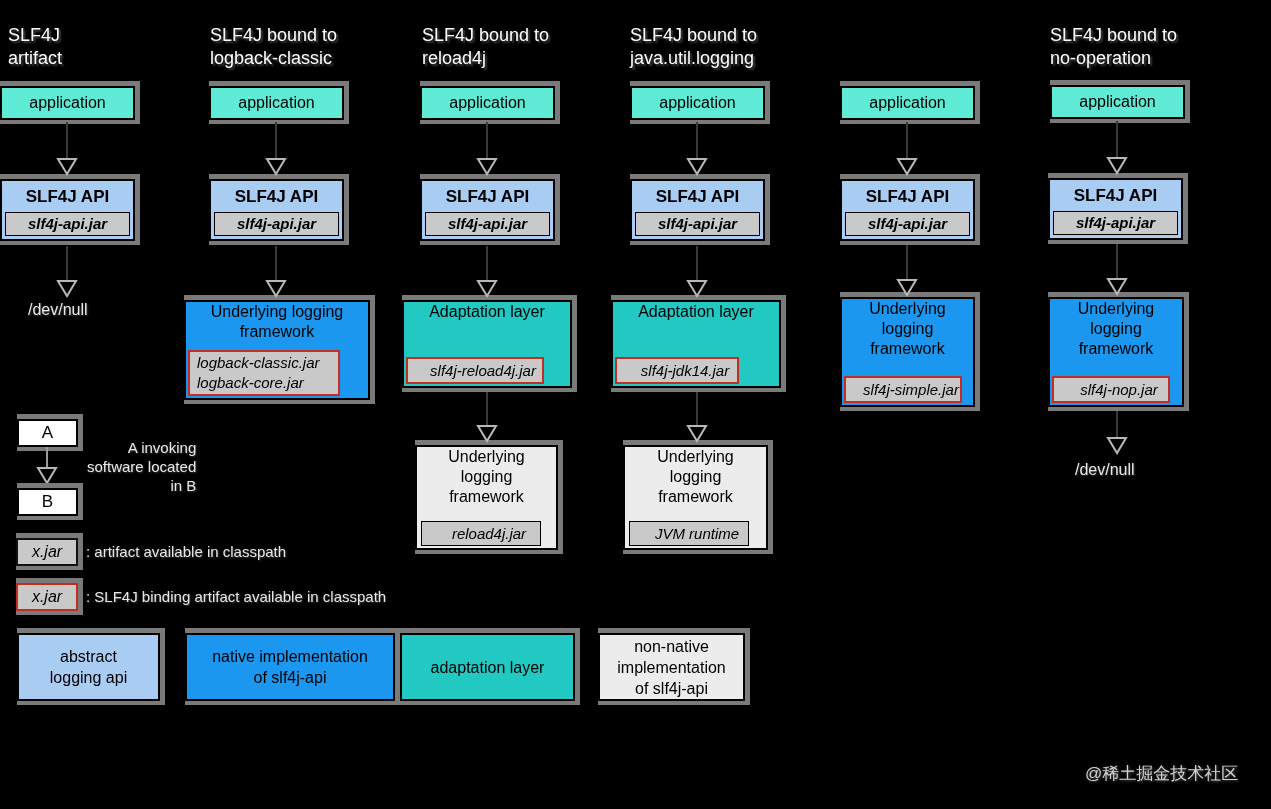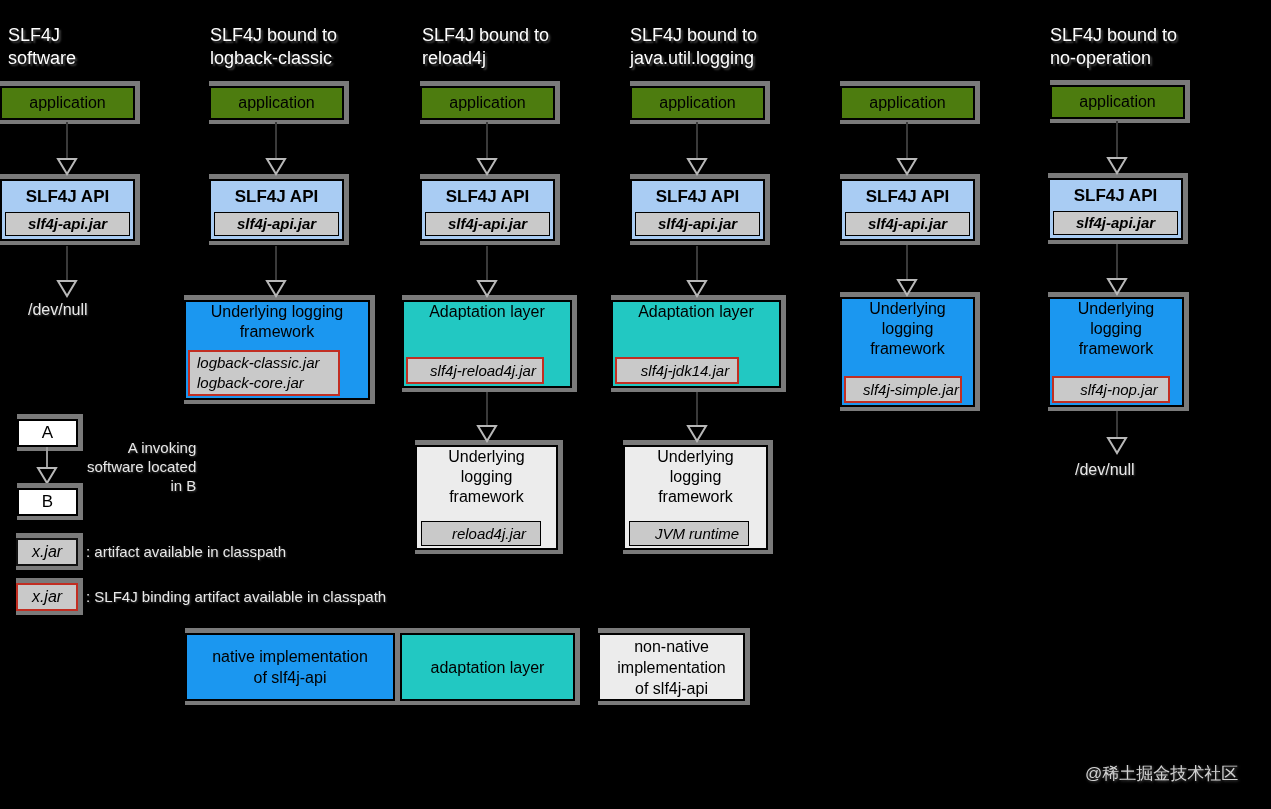--- a/index.html
+++ b/index.html
@@ -8,21 +8,21 @@
     position:relative; width:1271px; height:809px; background:#000;
     font-family:"Liberation Sans", sans-serif; overflow:hidden;
   }
   .abs { position:absolute; }
   
   .shadow { position:absolute; background:#7a7a7a; padding:5px 5px 4px 0; }
   .box {
     border:2px solid #000; color:#000; font-size:16px;
     display:flex; flex-direction:column; align-items:center; text-align:center;
   }
-  .app  { background:#4d7c0f; justify-content:center; }
+  .app  { background:#5eead4; justify-content:center; }
   .api  { background:#a9ccf3;font-weight:bold; }
   .api .lbl { flex:1; display:flex; align-items:center; font-size:17px; }
   .blue { background:#1b97f0; }
   .teal { background:#22c8c2; }
   .whitebox { background:#ececec; }
   .plainwhite { background:#ffffff; justify-content:center; font-size:17px; }
   .box .toplbl { line-height:20px; }
   .narrow { max-width:102px; }
   .mid { max-width:165px; }
   .jar {
@@ -55,21 +55,21 @@
     text-shadow:1px 1px 3px rgba(150,150,150,.6); white-space:nowrap;
   }
 </style>
 </head>
 <body>
 
 <div class="stage">
 
   <div class="abs colhead" style="left:8px; top:24px">
     <span>SLF4J</span>
-    <span>software</span>
+    <span>artifact</span>
   </div>
   <div class="shadow" style="left:0px; top:81px">
     <div class="box app" style="width:135px; height:34px">application</div>
   </div>
   <div class="shadow" style="left:0px; top:174px">
     <div class="box api" style="width:135px; height:62px">
       <div class="lbl">SLF4J API</div>
       <div class="jar">slf4j-api.jar</div>
     </div>
   </div>
@@ -272,20 +272,26 @@
   <div class="shadow" style="left:16px; top:533px">
     <div class="jar" style="width:62px; height:28px; border:2px solid #111; font-size:16px">x.jar</div>
   </div>
   <div class="abs wtext caption" style="left:86px; top:543px">: artifact available in classpath</div>
 
   <div class="shadow" style="left:16px; top:578px">
     <div class="jar bind" style="width:62px; height:28px; font-size:16px">x.jar</div>
   </div>
   <div class="abs wtext caption" style="left:86px; top:588px">: SLF4J binding artifact available in classpath</div>
 
+  <div class="shadow" style="left:17px; top:628px">
+    <div class="box typebox" style="width:143px; height:68px; background:#a9ccf3">
+      <span>abstract</span>
+      <span>logging api</span>
+    </div>
+  </div>
   <div class="shadow" style="left:185px; top:628px">
     <div class="box typebox blue" style="width:210px; height:68px">
       <span>native implementation</span>
       <span>of slf4j-api</span>
     </div>
   </div>
   <div class="shadow" style="left:400px; top:628px">
     <div class="box typebox teal" style="width:175px; height:68px">
       <span>adaptation layer</span>
     </div>

